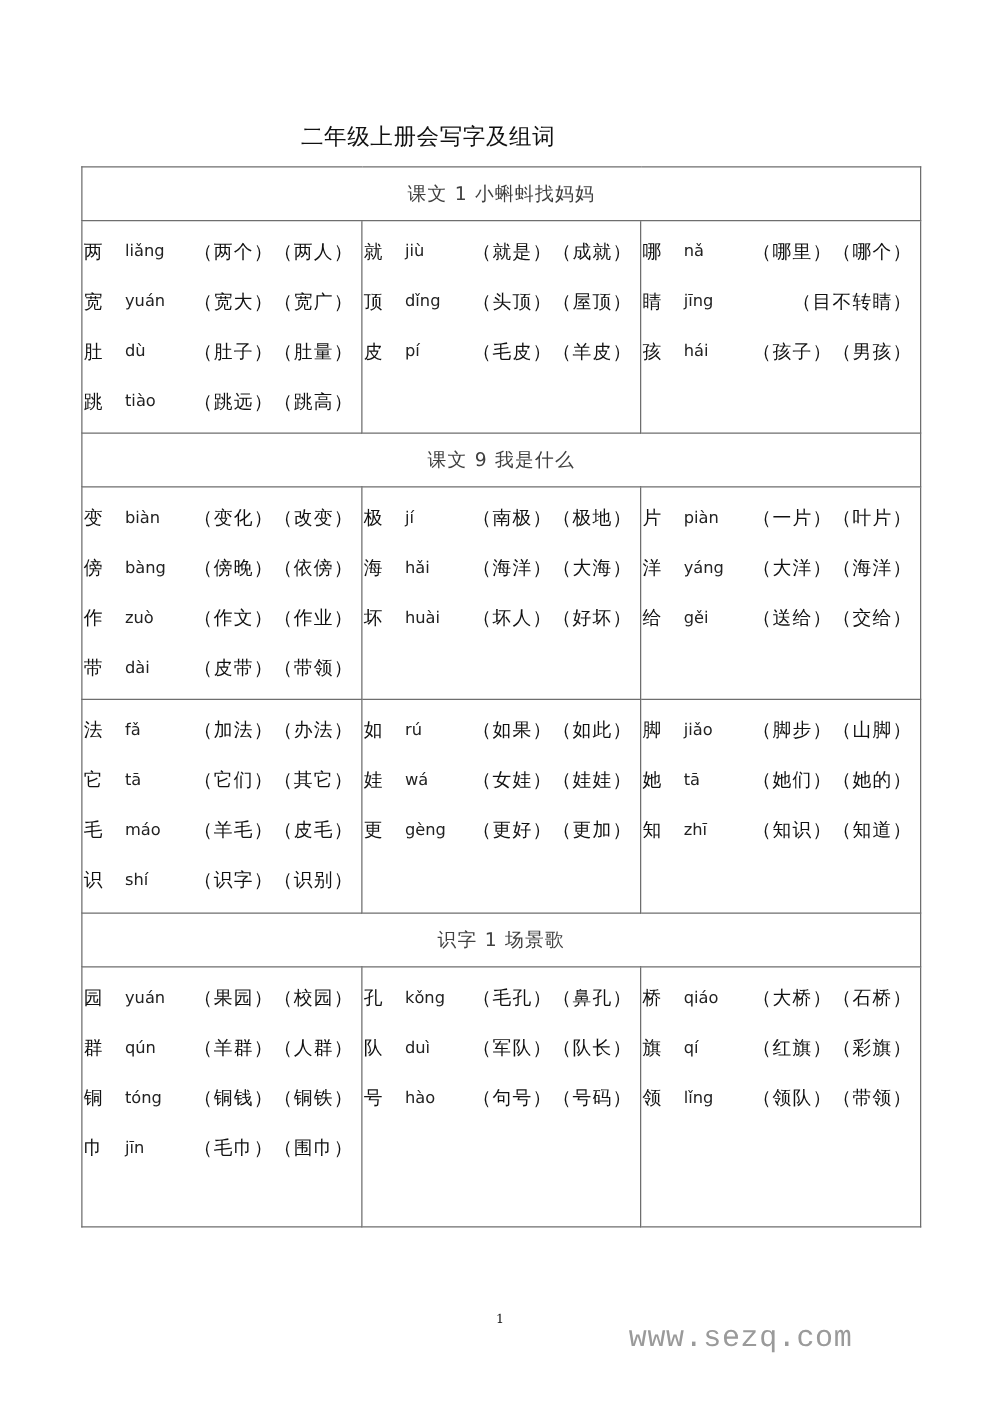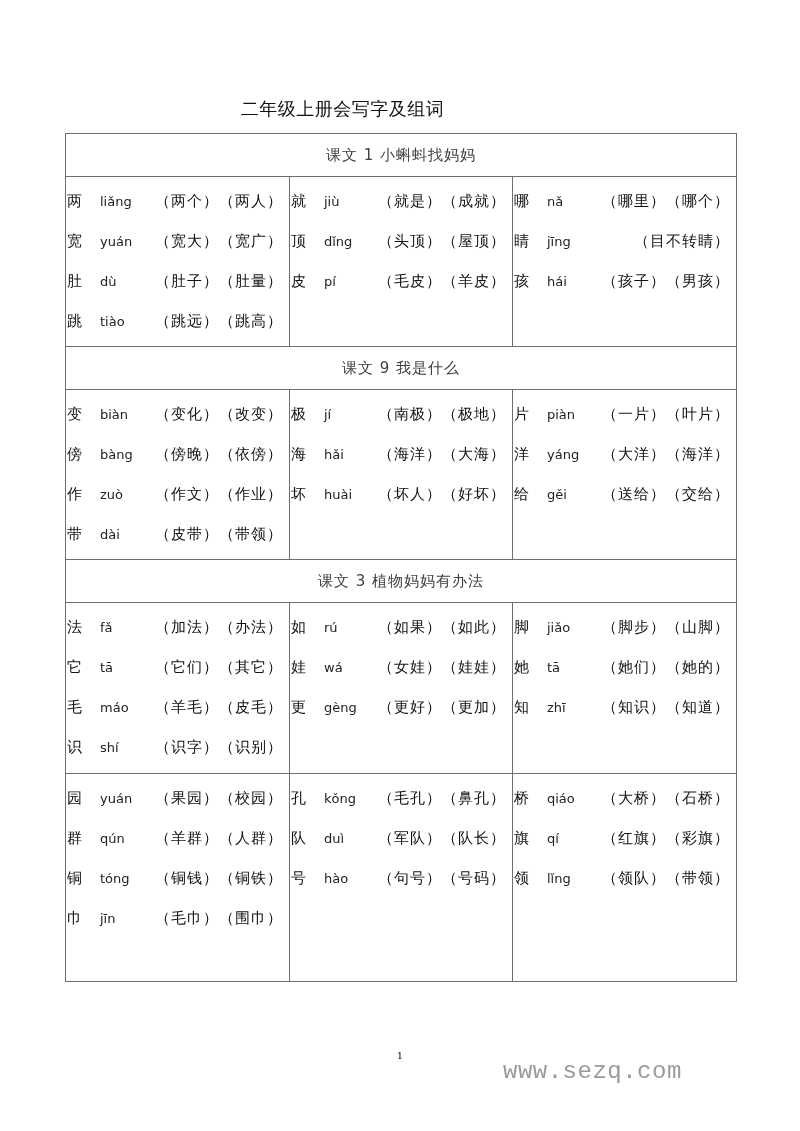--- a/index.html
+++ b/index.html
@@ -151,23 +151,20 @@
             <span class="words-txt">（大洋）（海洋）</span>
           </div>
           <div class="entry">
             <span class="ch">给</span>
             <span class="py">gěi</span>
             <span class="words-txt">（送给）（交给）</span>
           </div>
         </td>
       </tr>
       <tr>
-        <td class="sec-head" colspan="3">课文 3  植物妈妈有办法</td>
-      </tr>
-      <tr>
         <td class="cell" style="height: 166px;">
           <div class="entry">
             <span class="ch">法</span>
             <span class="py">fǎ</span>
             <span class="words-txt">（加法）（办法）</span>
           </div>
           <div class="entry">
             <span class="ch">它</span>
             <span class="py">tā</span>
             <span class="words-txt">（它们）（其它）</span>
@@ -212,20 +209,23 @@
             <span class="words-txt">（她们）（她的）</span>
           </div>
           <div class="entry">
             <span class="ch">知</span>
             <span class="py">zhī</span>
             <span class="words-txt">（知识）（知道）</span>
           </div>
         </td>
       </tr>
       <tr>
+        <td class="sec-head" colspan="3">识字 1  场景歌</td>
+      </tr>
+      <tr>
         <td class="cell" style="height: 203px;">
           <div class="entry">
             <span class="ch">园</span>
             <span class="py">yuán</span>
             <span class="words-txt">（果园）（校园）</span>
           </div>
           <div class="entry">
             <span class="ch">群</span>
             <span class="py">qún</span>
             <span class="words-txt">（羊群）（人群）</span>

